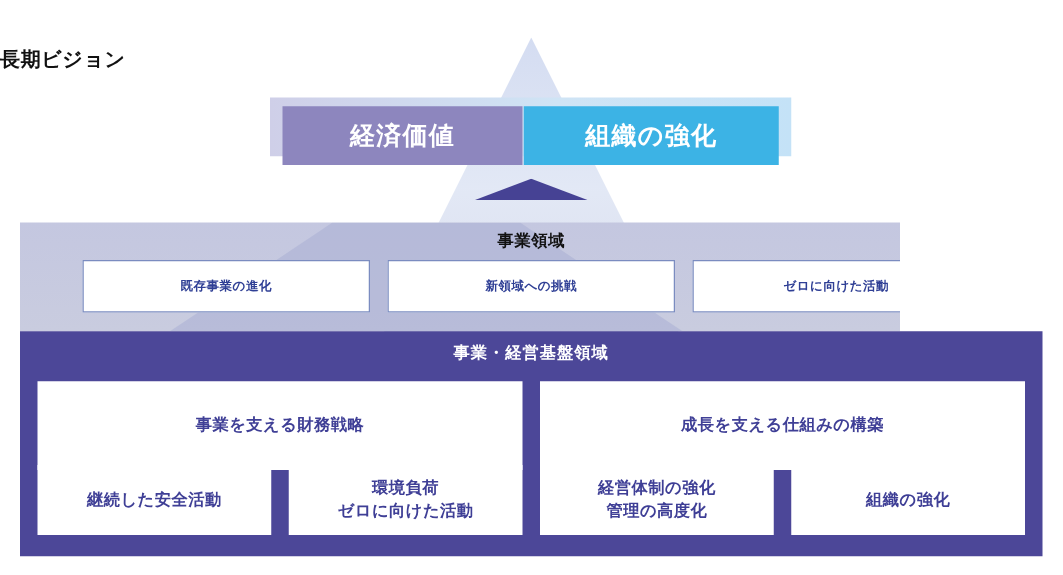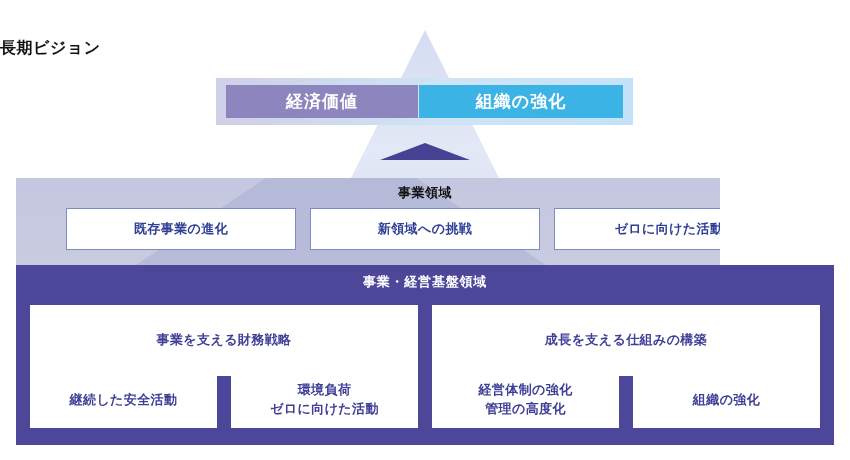--- a/index.html
+++ b/index.html
@@ -46,26 +46,26 @@
     left: 216px;
     top: 78px;
     width: 417px;
     height: 47px;
     background: linear-gradient(to right, #cfcfe8 0%, #cfe4f5 55%, #c4e2f7 100%);
     z-index: 5;
   }
   .vision-bar-inner {
     position: absolute;
     top: 7px;
-    height: 33px;
+    height: 47px;
     display: flex;
     align-items: center;
     justify-content: center;
     color: #ffffff;
-    font-size: 17px;
+    font-size: 20px;
     font-weight: bold;
     letter-spacing: 1px;
   }
   #economic-value-box {
     left: 10px;
     width: 192px;
     background: #8d86be;
   }
   #social-value-box {
     left: 203px;
@@ -125,21 +125,21 @@
     gap: 14px;
     z-index: 3;
   }
   .domain-card {
     flex: 1 1 0;
     background: #ffffff;
     border: 1px solid #7b8cc0;
     display: flex;
     align-items: center;
     justify-content: center;
-    font-size: 13px;
+    font-size: 10px;
     font-weight: bold;
     color: #2f3f95;
     letter-spacing: 0.4px;
   }
 
   
   #foundation-section {
     position: absolute;
     left: 16px;
     top: 265px;

